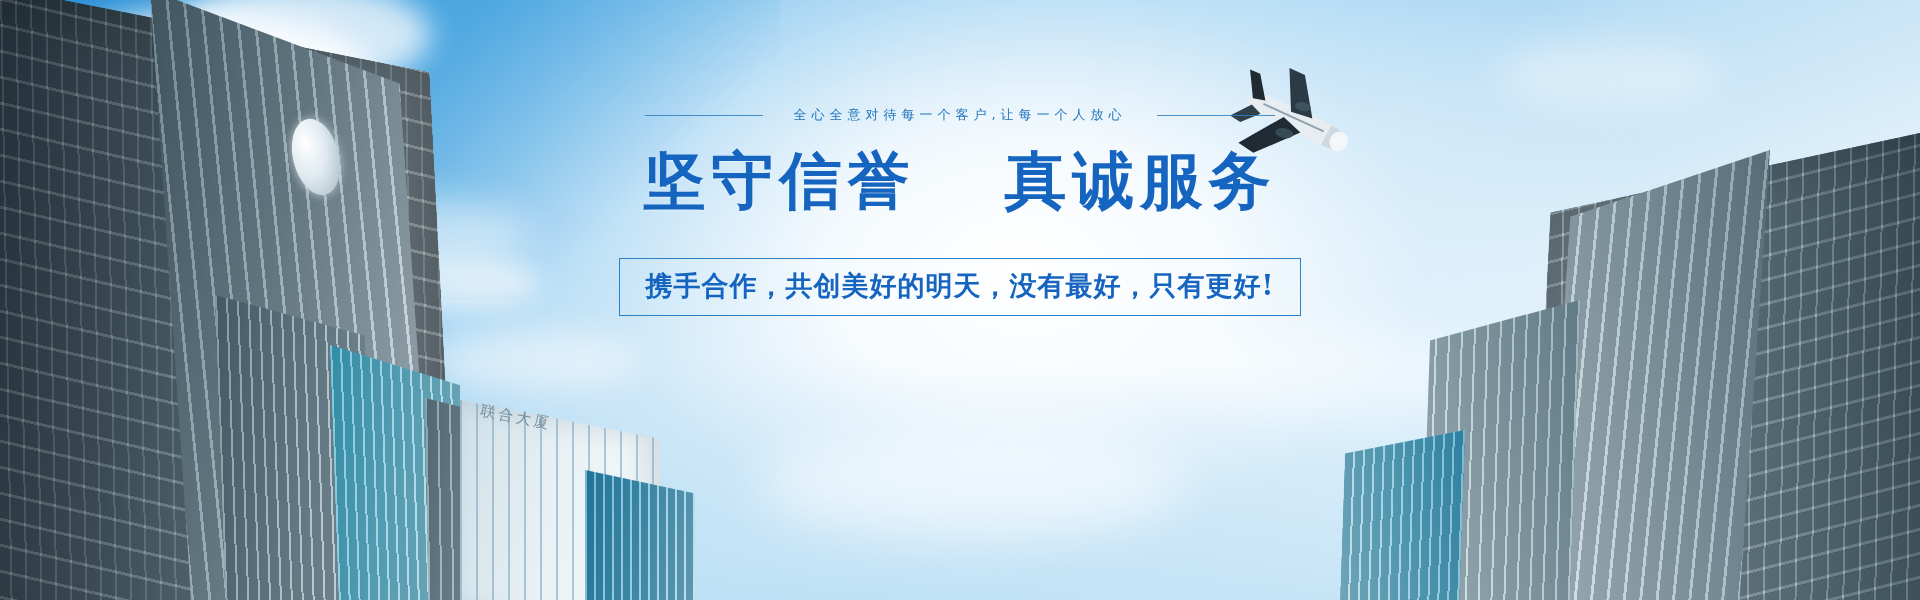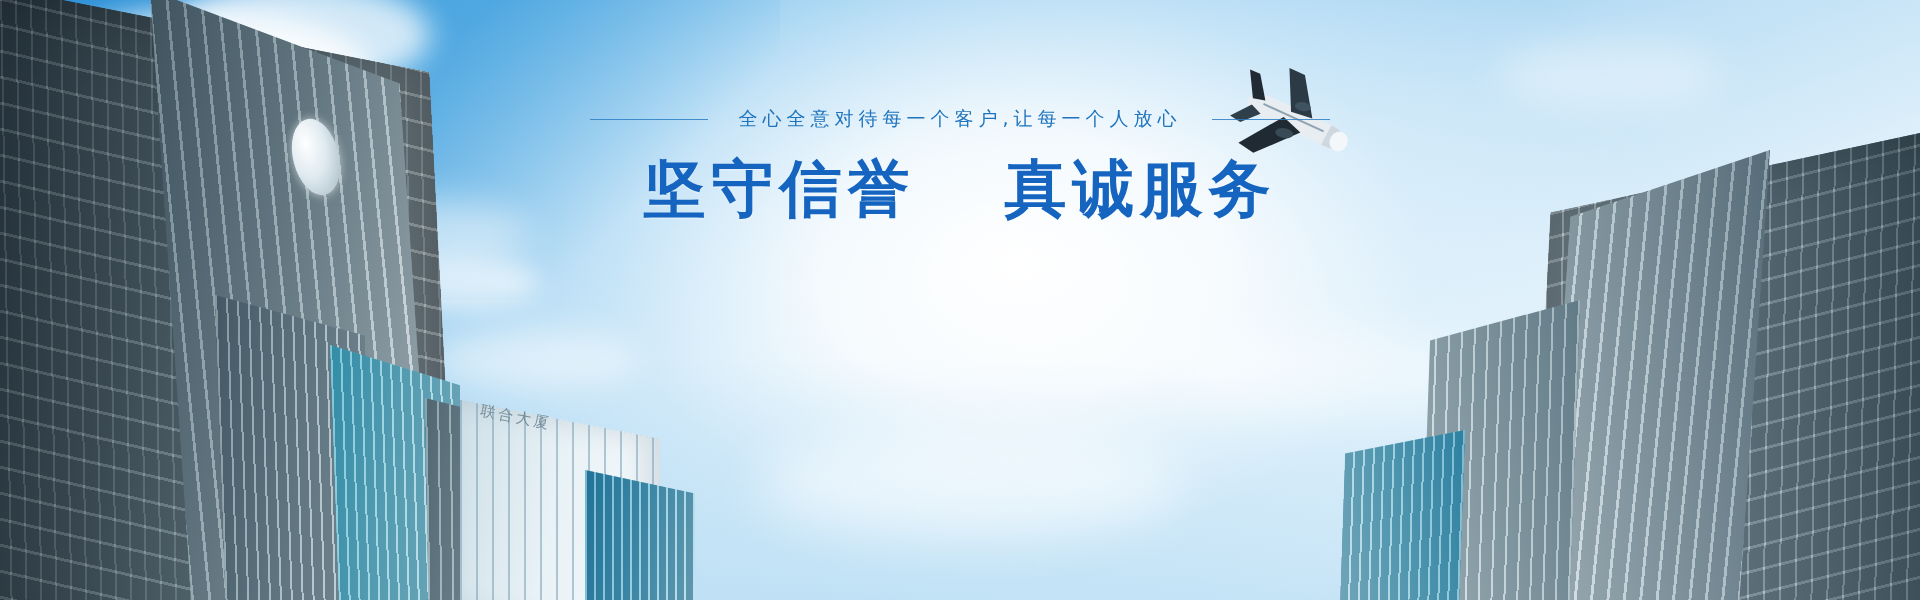--- a/index.html
+++ b/index.html
@@ -215,21 +215,21 @@
   }
   .content > * { pointer-events:auto; }
 
   .tagline-row {
     display:flex; align-items:center; gap:30px;
     margin-bottom:22px;
   }
   .rule { width:118px; height:1px; background:#2b7fc4; opacity:.85; }
   .tagline {
     font-family:"DejaVu Sans", sans-serif;
-    font-size:19px;
+    font-size:13px;
     letter-spacing:5px;
     color:#1f74bd;
     white-space:nowrap;
   }
 
   .headline {
     font-family:"DejaVu Serif", serif;
     font-weight:700;
     font-size:62px;
     letter-spacing:6px;
@@ -320,15 +320,18 @@
       <span class="tagline">全心全意对待每一个客户,让每一个人放心</span>
       <span class="rule"></span>
     </div>
 
     <h1 class="headline">
       <span>坚守信誉</span>
       <span class="gap"></span>
       <span>真诚服务</span>
     </h1>
 
+    <div class="subtitle-box">
+      <span class="subtitle">携手合作，共创美好的明天，没有最好，只有更好!</span>
+    </div>
 
   </div>
 </div>
 
 </body></html>

